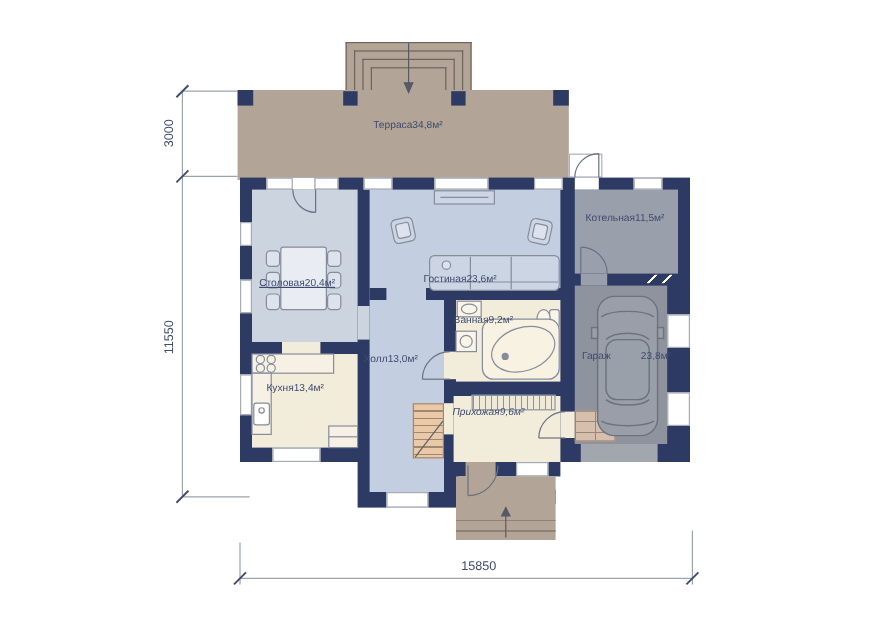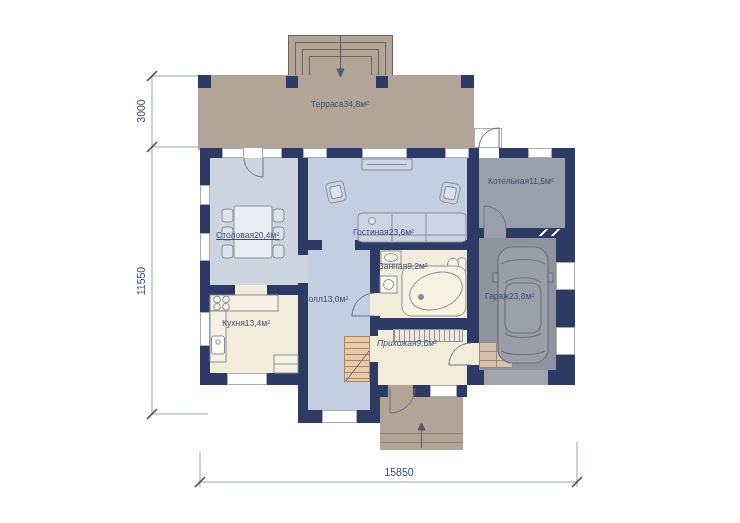--- a/index.html
+++ b/index.html
@@ -254,21 +254,21 @@
     <span>23,6м²</span>
   </div>
   <div class="rlabel" style="left:488px;top:176px;">
     <span>Котельная</span>
     <span>11,5м²</span>
   </div>
   <div class="rlabel" style="left:378px;top:261px;">
     <span>Ванная</span>
     <span>9,2м²</span>
   </div>
-  <div class="rlabel" style="left:485px;top:291px;">
+  <div class="rlabel" style="left:485px;top:291px;gap:25px;">
     <span>Гараж</span>
     <span>23,8м²</span>
   </div>
   <div class="rlabel" style="left:222px;top:318px;">
     <span>Кухня</span>
     <span>13,4м²</span>
   </div>
   <div class="rlabel" style="left:303px;top:294px;text-align:center;">
     <span>Холл</span>
     <span>13,0м²</span>

